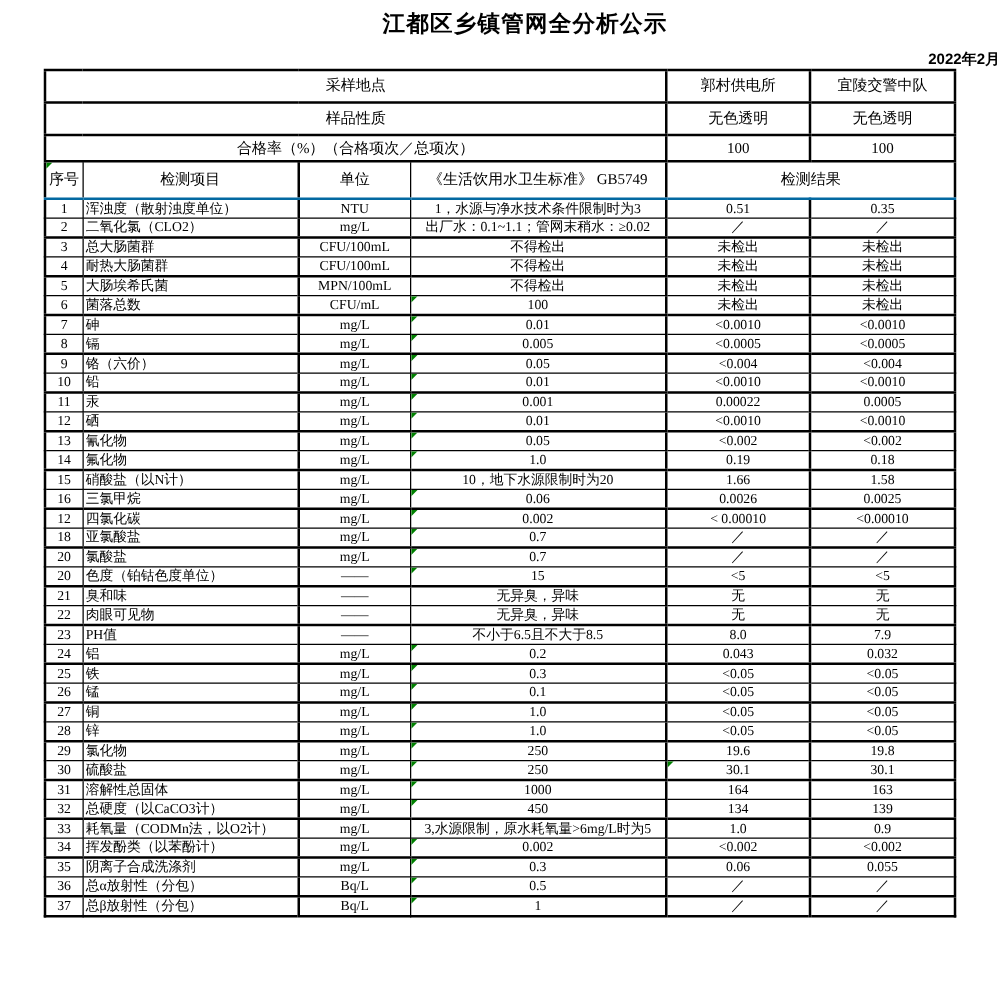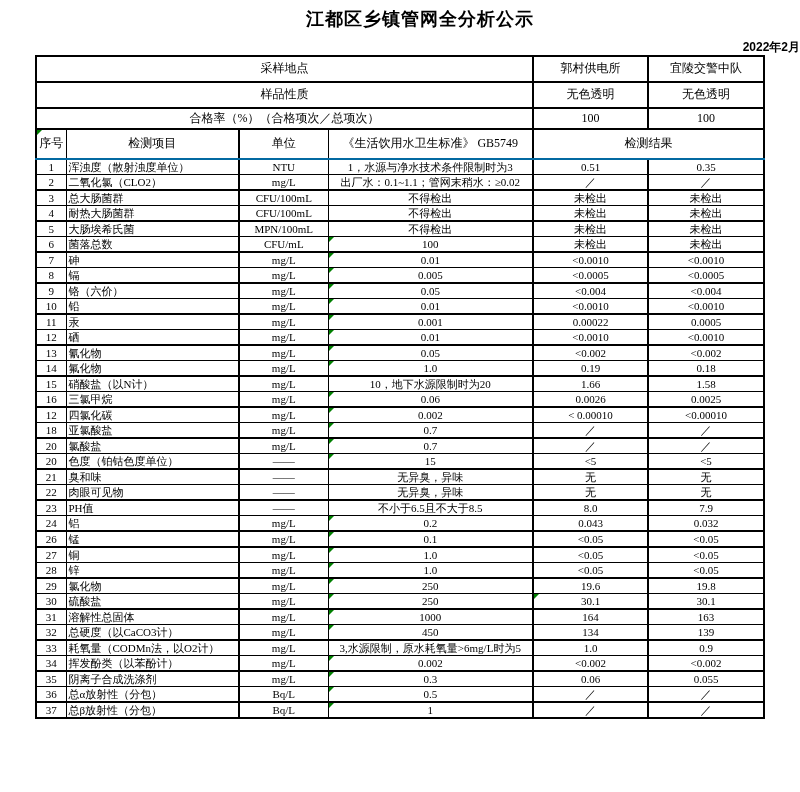--- a/index.html
+++ b/index.html
@@ -277,20 +277,28 @@
         <td class="c-res2"><span>7.9</span></td>
       </tr>
       <tr class="data-row thick">
         <td class="c-seq"><span>24</span></td>
         <td class="c-item"><span>铝</span></td>
         <td class="c-unit"><span>mg/L</span></td>
         <td class="c-std"><span class="tri"></span><span>0.2</span></td>
         <td class="c-res"><span>0.043</span></td>
         <td class="c-res2"><span>0.032</span></td>
       </tr>
+      <tr class="data-row">
+        <td class="c-seq"><span>25</span></td>
+        <td class="c-item"><span>铁</span></td>
+        <td class="c-unit"><span>mg/L</span></td>
+        <td class="c-std"><span class="tri"></span><span>0.3</span></td>
+        <td class="c-res"><span>&lt;0.05</span></td>
+        <td class="c-res2"><span>&lt;0.05</span></td>
+      </tr>
       <tr class="data-row thick">
         <td class="c-seq"><span>26</span></td>
         <td class="c-item"><span>锰</span></td>
         <td class="c-unit"><span>mg/L</span></td>
         <td class="c-std"><span class="tri"></span><span>0.1</span></td>
         <td class="c-res"><span>&lt;0.05</span></td>
         <td class="c-res2"><span>&lt;0.05</span></td>
       </tr>
       <tr class="data-row">
         <td class="c-seq"><span>27</span></td>

